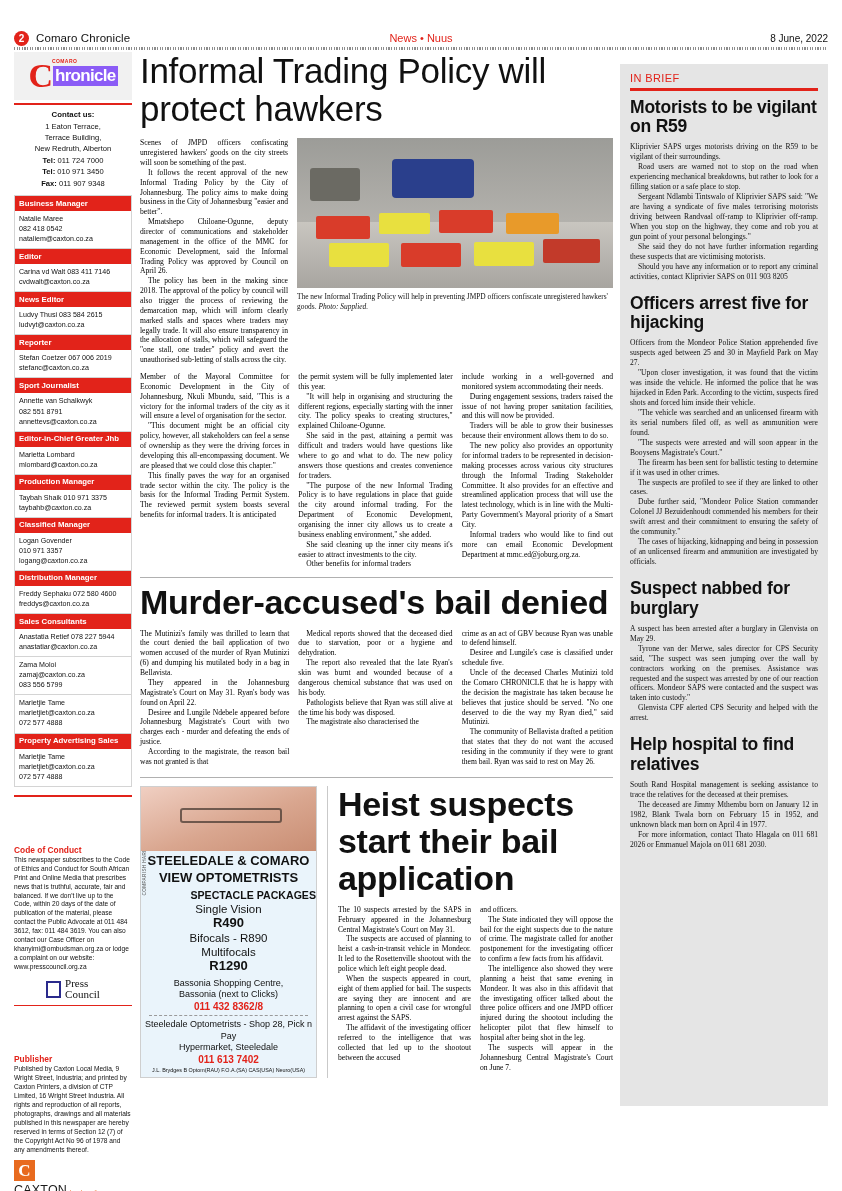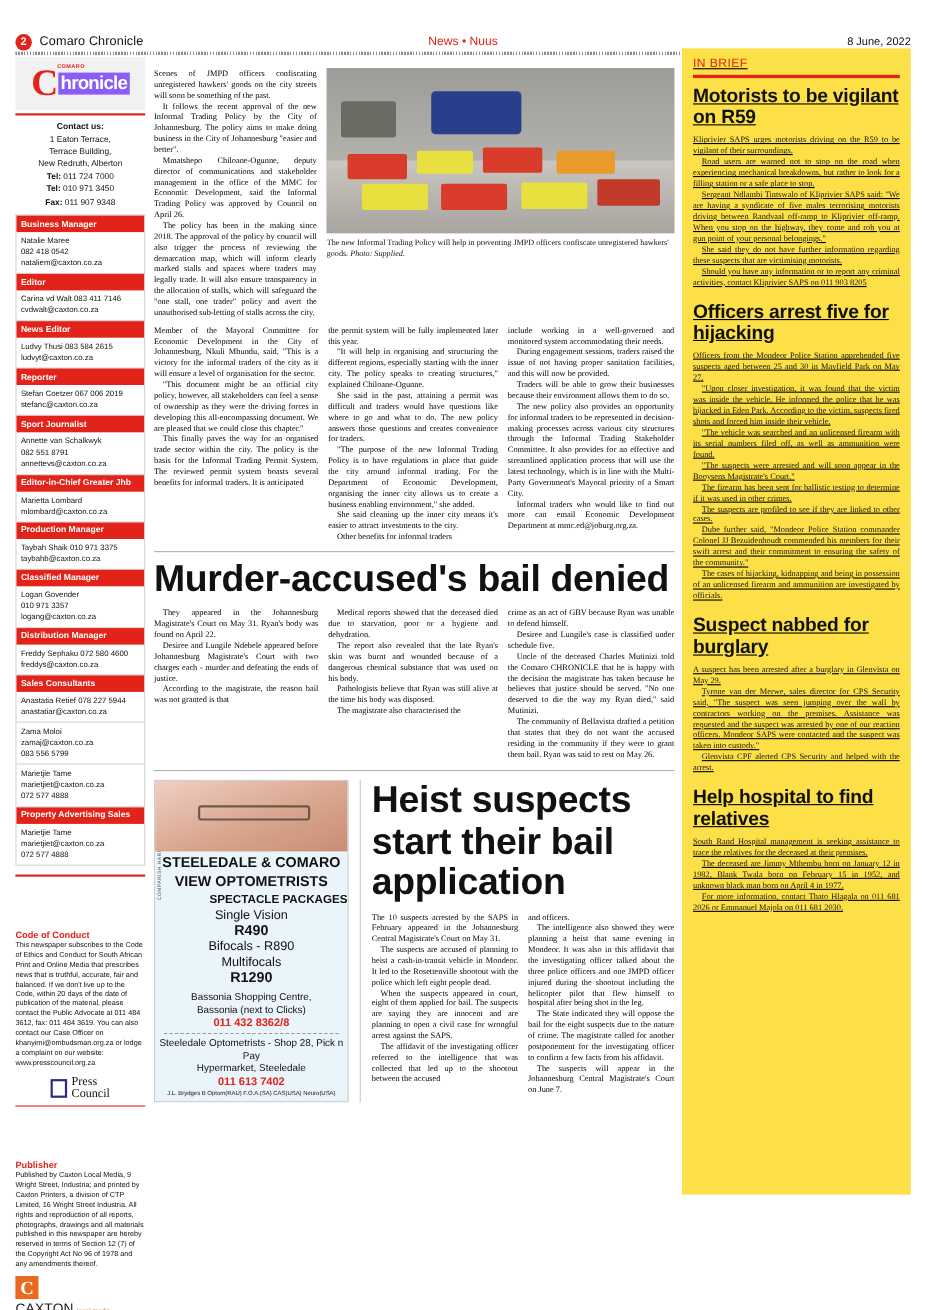--- a/index.html
+++ b/index.html
@@ -184,22 +184,22 @@
   .ad-tel { font-family: "Liberation Sans", sans-serif; font-weight: bold; font-size: 10px; text-align:center; color:#e2231a; }
   .ad-dash { border-top: 1px dashed #9a9a9a; margin: 3px 8px; }
   .ad-foot { font-family: "Liberation Sans", sans-serif; font-size: 5.4px; text-align:center; color:#111; padding: 2px 3px 4px; }
   .ad-side {
     position: absolute; left: 1px; top: 56px; writing-mode: vertical-rl; transform: rotate(180deg);
     font-family: "Liberation Sans", sans-serif; font-size: 4.6px; color: #555; letter-spacing: .4px;
   }
 
   
   .brief {
-    position: absolute; left: 620px; top: 44px; width: 208px; height: 1042px;
-    background: #fde047; padding: 8px 10px 10px; text-decoration: underline;
+    position: absolute; left: 620px; top: 64px; width: 208px; height: 1042px;
+    background: #e5e5e5; padding: 8px 10px 10px;
   }
   .brief-kicker {
     font-family: "Liberation Sans", sans-serif; font-size: 11px;
     color: #e2231a; letter-spacing: .4px;
   }
   .brief-rule { height: 2.5px; background: #e2231a; margin: 4px 0 7px; }
   .brief-head {
     font-family: "Liberation Sans", sans-serif; font-size: 17.5px;
     line-height: 1.14; color: #111; letter-spacing: -0.2px; margin-bottom: 5px;
   }
@@ -338,20 +338,21 @@
 
     <div class="pub-rule"></div>
     <div class="coc-title">Audit</div>
     <div class="coc-body">The distribution of this ABC newspaper is independently audited to the professional standards administrated by the Audit Bureau of Circulations of South Africa.</div>
     <div class="abc-mark">abc</div>
 
   </div>
 
   <div class="main">
 
+    <h1 class="lead-head">Informal Trading Policy will protect hawkers</h1>
 
     <div class="lead-cols">
       <div class="col" style="width:150px" id="lead-c1">
           <p class="first">Scenes of JMPD officers confiscating unregistered hawkers' goods on the city streets will soon be something of the past.</p>
           <p>It follows the recent approval of the new Informal Trading Policy by the City of Johannesburg. The policy aims to make doing business in the City of Johannesburg "easier and better".</p>
           <p>Mmatshepo Chiloane-Ogunne, deputy director of communications and stakeholder management in the office of the MMC for Economic Development, said the Informal Trading Policy was approved by Council on April 26.</p>
           <p>The policy has been in the making since 2018. The approval of the policy by council will also trigger the process of reviewing the demarcation map, which will inform clearly marked stalls and spaces where traders may legally trade. It will also ensure transparency in the allocation of stalls, which will safeguard the "one stall, one trader" policy and avert the unauthorised sub-letting of stalls across the city.</p>
         </div>
       <div style="width:316px">
         <div class="photo">
@@ -396,20 +397,21 @@
           <p>The new policy also provides an opportunity for informal traders to be represented in decision-making processes across various city structures through the Informal Trading Stakeholder Committee. It also provides for an effective and streamlined application process that will use the latest technology, which is in line with the Multi-Party Government's Mayoral priority of a Smart City.</p>
           <p>Informal traders who would like to find out more can email Economic Development Department at mmc.ed@joburg.org.za.</p>
         </div>
     </div>
 
     <div class="rule-thin" style="margin:8px 0 6px"></div>
 
     <h2 class="sec-head">Murder-accused's bail denied</h2>
     <div style="display:flex;gap:9px;margin-top:7px">
       <div class="col" style="width:150px" id="mur-c1">
+          <p class="first">The Mutinizi's family was thrilled to learn that the court denied the bail application of two women accused of the murder of Ryan Mutinizi (6) and dumping his mutilated body in a bag in Bellavista.</p>
           <p>They appeared in the Johannesburg Magistrate's Court on May 31. Ryan's body was found on April 22.</p>
           <p>Desiree and Lungile Ndebele appeared before Johannesburg Magistrate's Court with two charges each - murder and defeating the ends of justice.</p>
           <p>According to the magistrate, the reason bail was not granted is that</p>
         </div>
       <div class="col" style="width:155px" id="mur-c2">
           <p>Medical reports showed that the deceased died due to starvation, poor or a hygiene and dehydration.</p>
           <p>The report also revealed that the late Ryan's skin was burnt and wounded because of a dangerous chemical substance that was used on his body.</p>
           <p>Pathologists believe that Ryan was still alive at the time his body was disposed.</p>
           <p>The magistrate also characterised the</p>
         </div>
@@ -452,22 +454,22 @@
         <h2 class="sec-head">Heist suspects start their bail application</h2>
         <div style="display:flex;gap:9px;margin-top:7px">
           <div class="col" style="width:133px" id="hei-c1">
               <p class="first">The 10 suspects arrested by the SAPS in February appeared in the Johannesburg Central Magistrate's Court on May 31.</p>
               <p>The suspects are accused of planning to heist a cash-in-transit vehicle in Mondeor. It led to the Rosettenville shootout with the police which left eight people dead.</p>
               <p>When the suspects appeared in court, eight of them applied for bail. The suspects are saying they are innocent and are planning to open a civil case for wrongful arrest against the SAPS.</p>
               <p>The affidavit of the investigating officer referred to the intelligence that was collected that led up to the shootout between the accused</p>
             </div>
           <div class="col" style="width:133px" id="hei-c2">
               <p class="first">and officers.</p>
+              <p>The State indicated they will oppose the bail for the eight suspects due to the nature of crime. The magistrate called for another postponement for the investigating officer to confirm a few facts from his affidavit.</p>
               <p>The intelligence also showed they were planning a heist that same evening in Mondeor. It was also in this affidavit that the investigating officer talked about the three police officers and one JMPD officer injured during the shootout including the helicopter pilot that flew himself to hospital after being shot in the leg.</p>
-              <p>The State indicated they will oppose the bail for the eight suspects due to the nature of crime. The magistrate called for another postponement for the investigating officer to confirm a few facts from his affidavit.</p>
               <p>The suspects will appear in the Johannesburg Central Magistrate's Court on June 7.</p>
             </div>
         </div>
       </div>
     </div>
   </div>
 
   <div class="brief">
     <div class="brief-kicker">IN BRIEF</div>
     <div class="brief-rule"></div>

